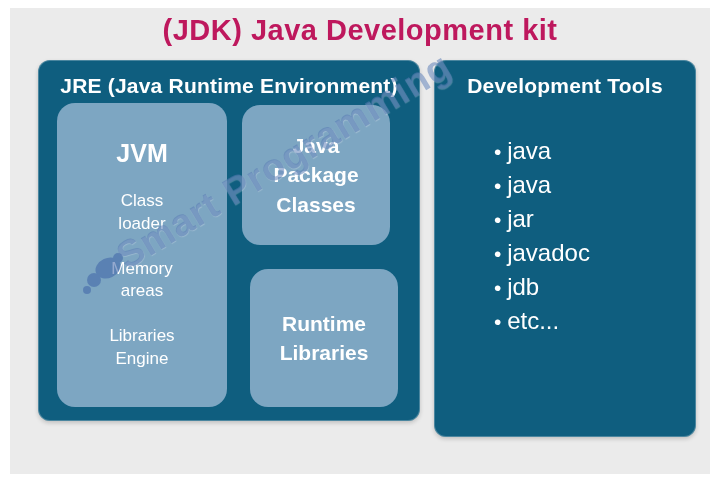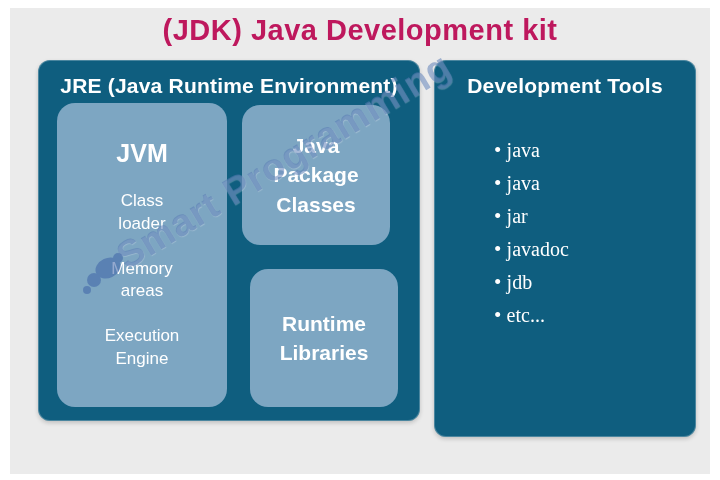--- a/index.html
+++ b/index.html
@@ -61,23 +61,22 @@
     text-align:center;
   }
   .subbox-label{
     font-size:21px;font-weight:bold;line-height:1.4;
     width:110px;margin:0 auto;
   }
   .dev-list{
     list-style:none;margin:36px 0 0 0;padding:0 0 0 60px;
   }
   .dev-list li{
-    color:#ffffff;font-size:20px;line-height:33px;
+    color:#ffffff;font-size:24px;line-height:33px;
     white-space:nowrap;
-    font-family:Liberation Serif, serif;
   }
   .dev-list li::before{
     content:"\2022\00a0";
     font-size:21px;color:#ffffff;
   }
   .watermark{
     position:absolute;left:110px;top:230px;width:420px;
     transform:rotate(-31deg);transform-origin:left center;
     font-size:38px;font-weight:bold;
     color:rgba(82,118,177,0.50);
@@ -98,21 +97,21 @@
 
   <div class="page-title">(JDK) Java Development kit</div>
 
   <div class="panel panel-jre">
     <div class="panel-header">JRE (Java Runtime Environment)</div>
 
     <div class="subbox jvm-box">
       <div class="jvm-title">JVM</div>
       <div class="jvm-item">Class loader</div>
       <div class="jvm-item">Memory areas</div>
-      <div class="jvm-item">Execution Engine</div>
+      <div class="jvm-item">Libraries Engine</div>
     </div>
 
     <div class="subbox pkg-box">
       <div class="subbox-label">Java Package Classes</div>
     </div>
 
     <div class="subbox lib-box">
       <div class="subbox-label">Runtime Libraries</div>
     </div>
   </div>

